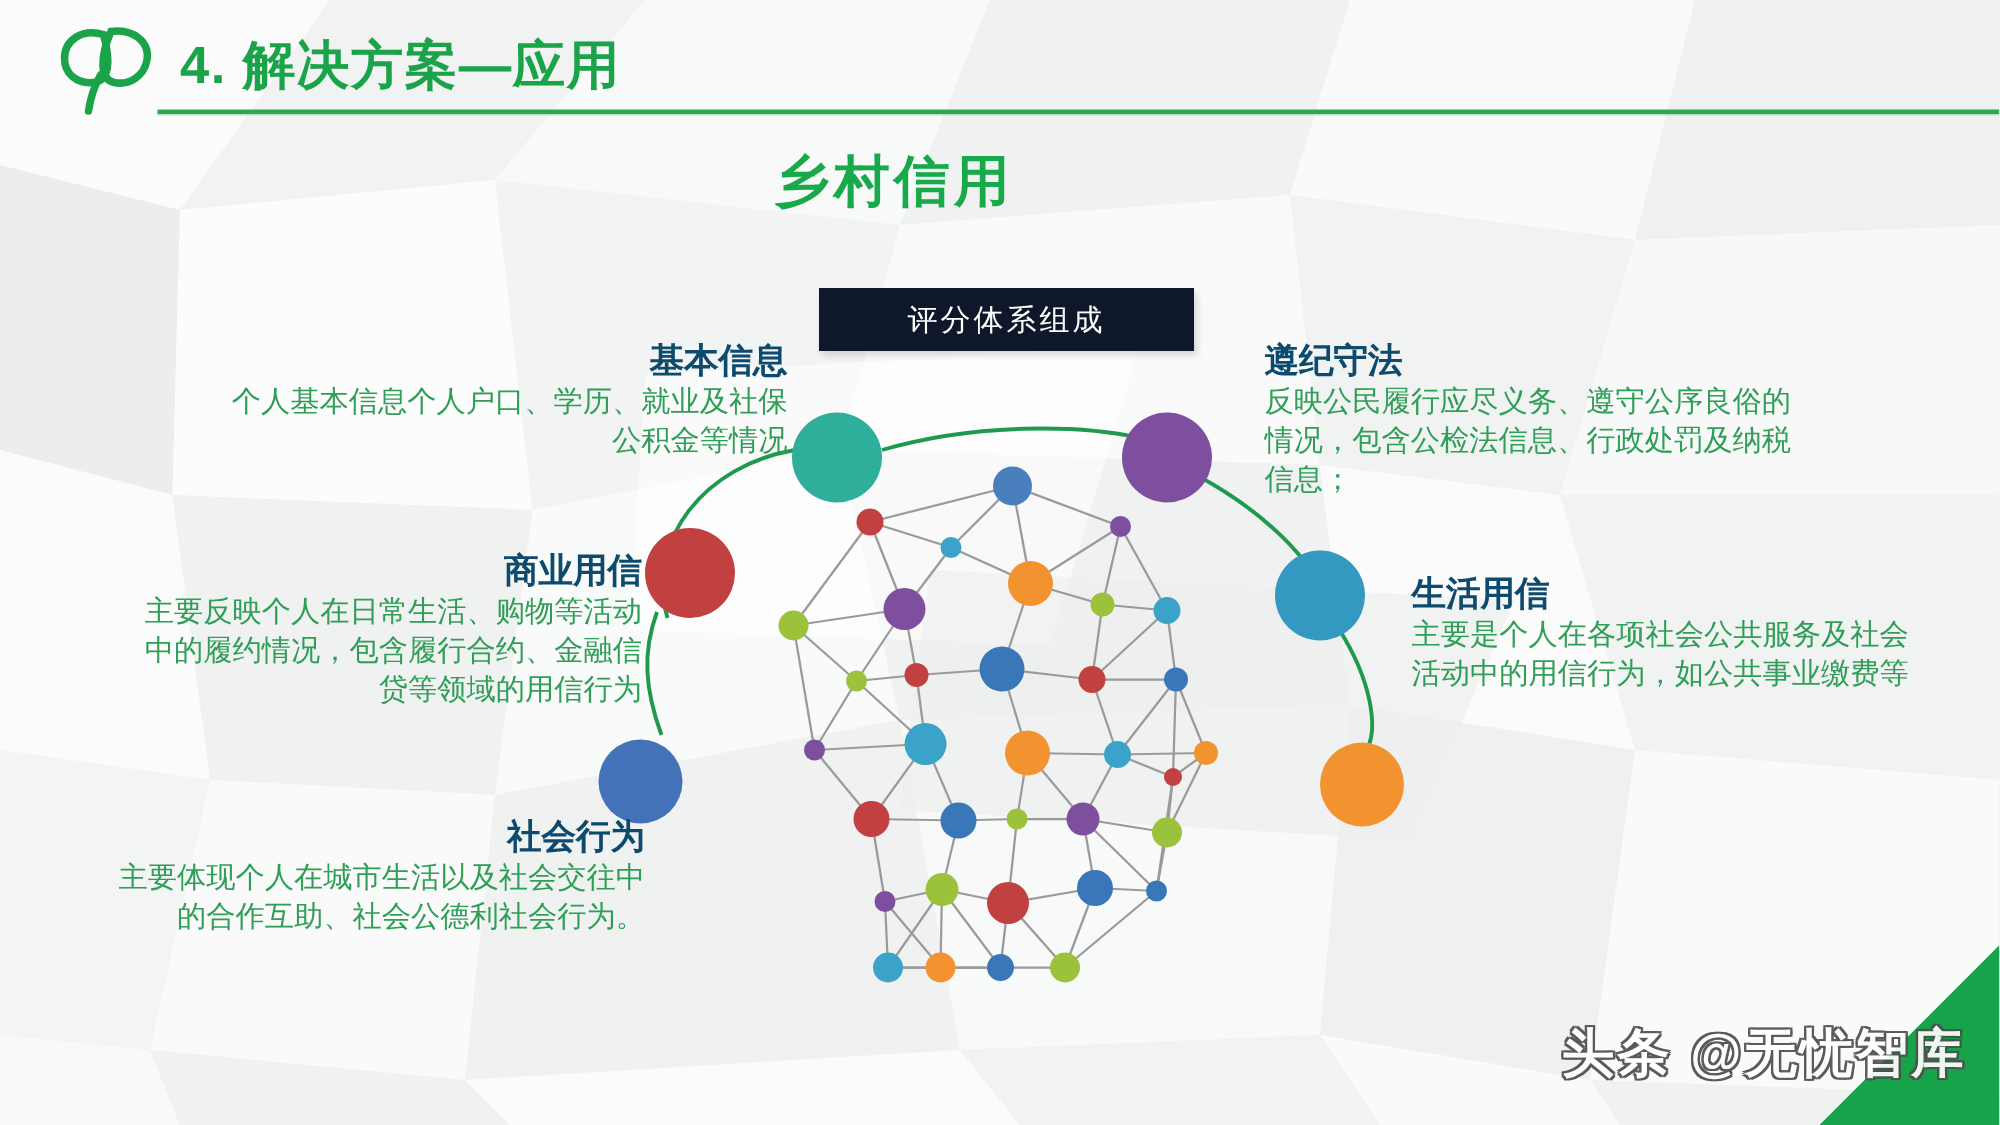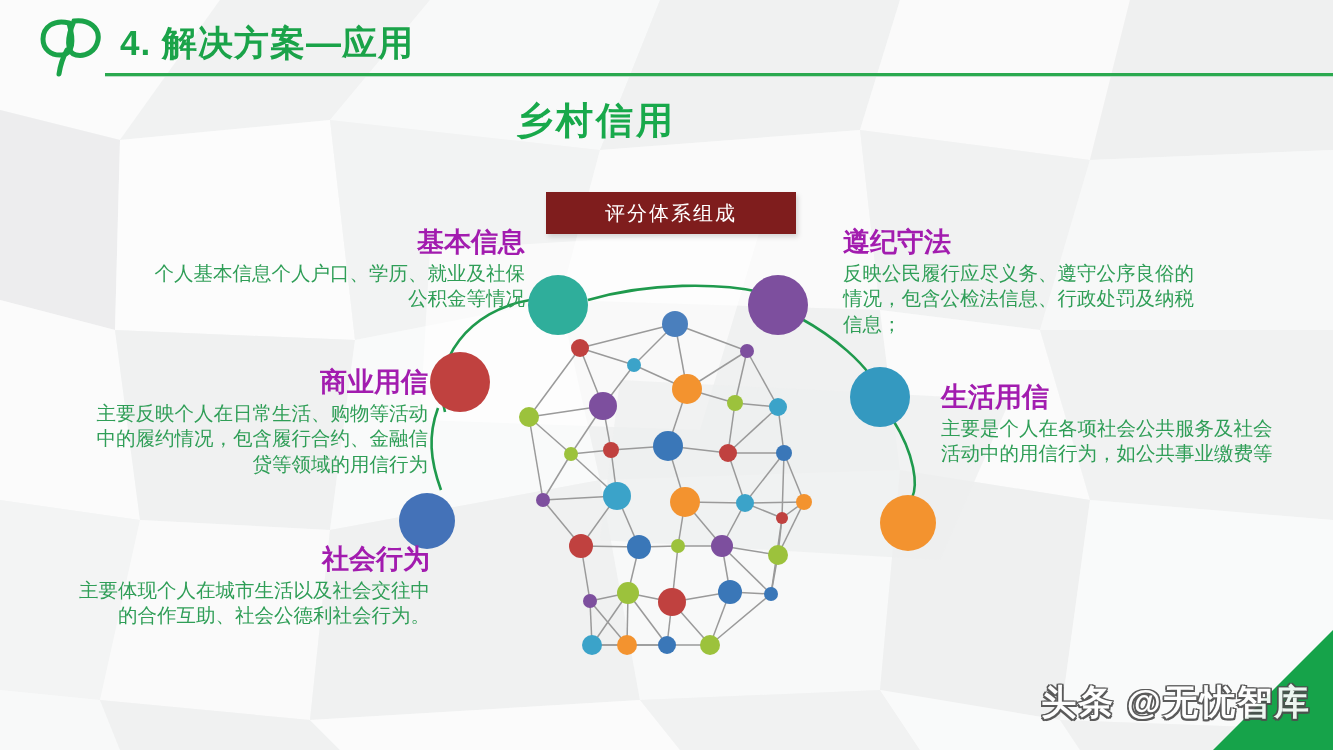--- a/index.html
+++ b/index.html
@@ -33,32 +33,32 @@
 
   
   #main-title {
     position:absolute; left:0; top:96px; width:1112px; text-align:center;
     font-size:37px; font-weight:bold; color:#18a94b; letter-spacing:3px; z-index:5;margin-left:40px;
   }
 
   
   #badge {
     position:absolute; left:546px; top:192px; width:250px; height:42px;
-    background:#7f1d1d; color:#ffffff; z-index:6;
+    background:#0f172a; color:#ffffff; z-index:6;
     display:flex; align-items:center; justify-content:center;
     font-size:20px; letter-spacing:2px;
     box-shadow:2px 3px 5px rgba(0,0,0,.15);
   }
 
   
   #network { position:absolute; left:0; top:0; width:1333px; height:750px; z-index:3; }
 
   
   .blk { position:absolute; z-index:7; }
-  .blk .ttl { font-size:27px; font-weight:bold; color:#a21caf; line-height:1.1; margin-bottom:3px; }
+  .blk .ttl { font-size:23px; font-weight:bold; color:#0c4a6e; line-height:1.1; margin-bottom:3px; }
   .blk .desc { font-size:19.5px; color:#2f9e57; line-height:1.32; }
   .blk.right { text-align:left; }
   .blk.left { text-align:right; }
 
   #blk-basic   { left:150px;  top:228px; width:375px; }
   #blk-biz     { left:78px;   top:368px; width:350px; }
   #blk-social  { left:60px;   top:545px; width:370px; }
   #blk-law     { left:843px;  top:228px; width:360px;font-family:Liberation Serif, serif; }
   #blk-life    { left:941px;  top:383px; width:350px; }
   #blk-vol     { left:941px;  top:546px; width:348px; }

